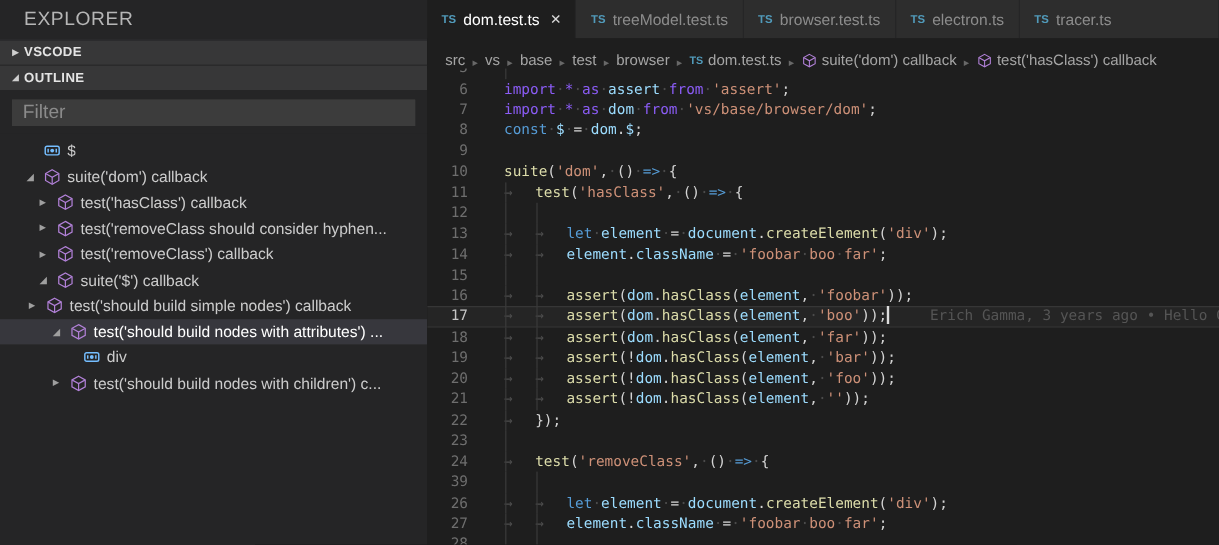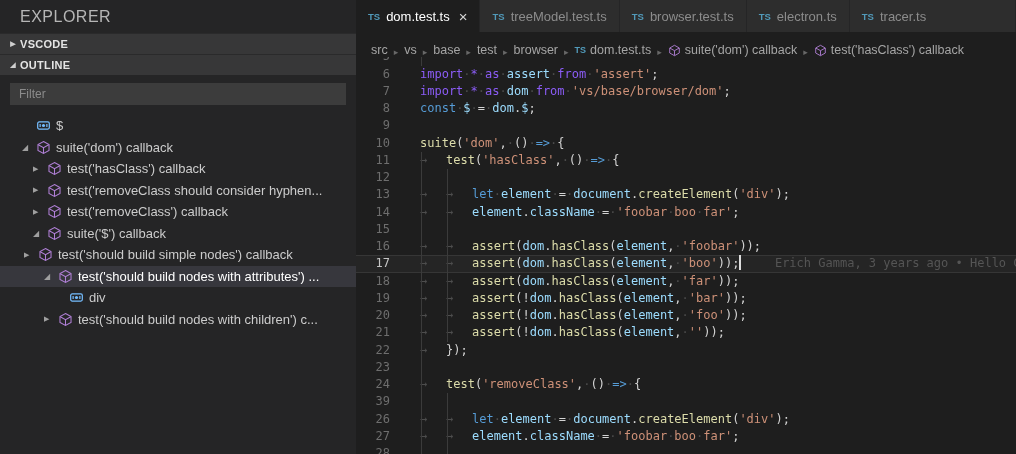--- a/index.html
+++ b/index.html
@@ -6,21 +6,21 @@
   html,body { background:#1e1e1e; }
   body { font-family:"Liberation Sans", sans-serif; }
   .app { position:relative; width:1016px; height:454px; overflow:hidden; background:#1e1e1e; display:flex; }
 
   
   .sidebar { width:356px; min-width:356px; height:454px; background:#252526; display:flex; flex-direction:column; }
   .sb-title { height:33px; line-height:33px; padding-left:20px; font-size:16px; letter-spacing:.5px; color:#b6b6b6; background:#252526; }
   .sb-header { height:21px; display:flex; align-items:center; background:#373738; color:#e4e4e4; font-size:11px; font-weight:bold; letter-spacing:.3px; padding-left:6px; border-top:1px solid #2a2a2b; cursor:pointer; }
   .sb-header .twisty { width:14px; text-align:center; color:#cfcfcf; font-size:7px; }
   .filter-wrap { padding:8px 10px 6px 10px; background:#252526; }
-  .filter-wrap input { width:100%; height:22px; background:#3c3c3c; border:1px solid #3c3c3c; color:#cccccc; font-size:12px; padding:0 8px; outline:none; font-family:"Liberation Sans", sans-serif; }
+  .filter-wrap input { width:100%; height:22px; background:#3c3c3c; border:1px solid #3c3c3c; color:#cccccc; font-size:16px; padding:0 8px; outline:none; font-family:"Liberation Sans", sans-serif; }
   .filter-wrap input::placeholder { color:#8b8b8b; }
   .tree { flex:1; overflow:hidden; padding-top:4px; }
   .tree-row { height:21.5px; display:flex; align-items:center; color:#cccccc; font-size:13px; cursor:pointer; white-space:nowrap; }
   .tree-row.sel { background:#37373d; color:#ffffff; }
   .tree-row .twisty { width:13px; min-width:13px; text-align:left; color:#9f9f9f; font-size:7px; }
   .tree-row .twisty.exp { font-size:8px; }
   .tree-row .sym { width:16px; min-width:16px; height:16px; margin-right:5px; display:inline-flex; align-items:center; justify-content:center; }
   .tree-row .lbl { overflow:hidden; text-overflow:clip; }
 
   

